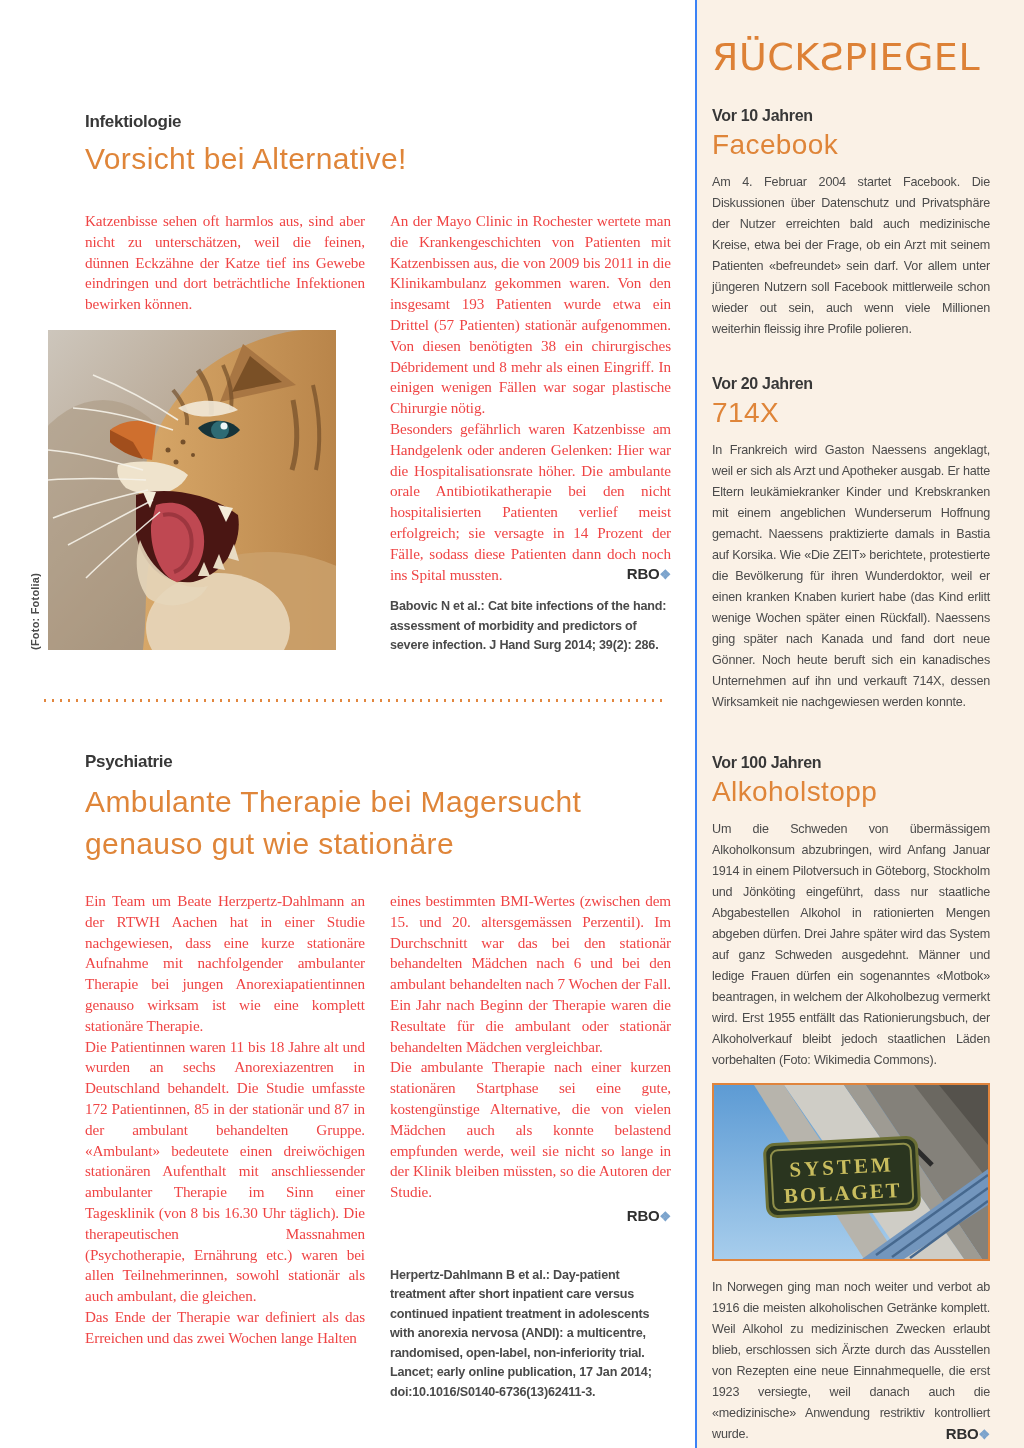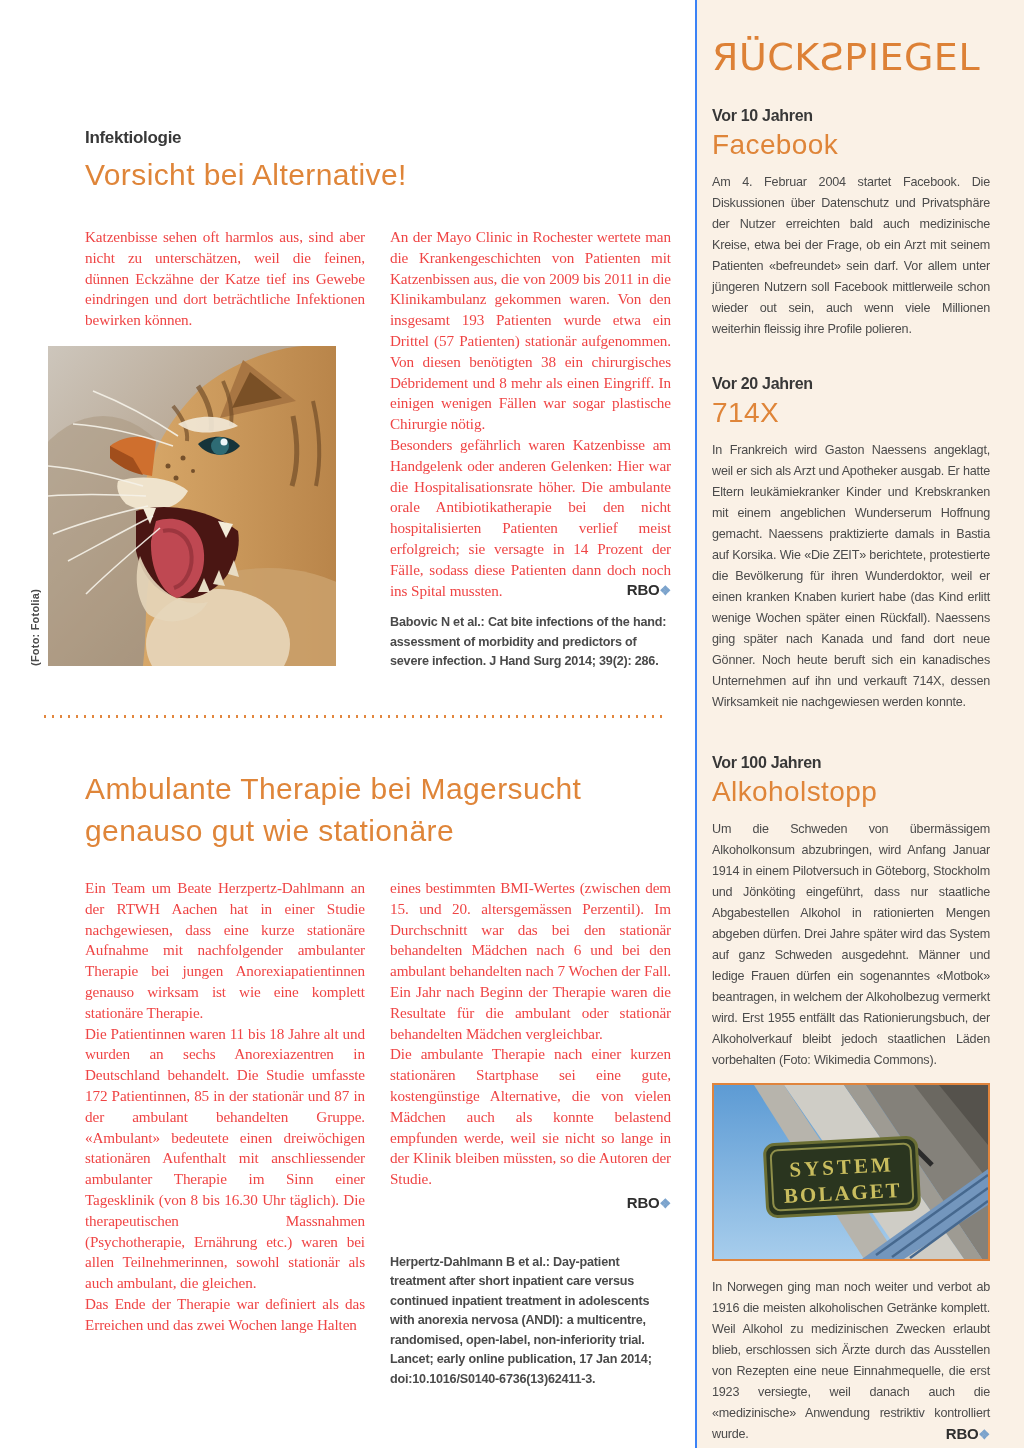--- a/index.html
+++ b/index.html
@@ -3,21 +3,21 @@
 <meta charset="utf-8">
 <style>
   html,body{margin:0;padding:0;}
   body{
     width:1024px;height:1448px;position:relative;overflow:hidden;
     background:#ffffff;
     font-family:"Liberation Sans","DejaVu Sans",sans-serif;
     -webkit-font-smoothing:antialiased;
   }
   
-  .main{position:absolute;left:0;top:16px;width:695px;height:1236px;}
+  .main{position:absolute;left:0;top:0;width:695px;height:1236px;}
   .kicker{
     font:700 17px/20px "Liberation Sans",sans-serif;
     color:#383838;letter-spacing:-.3px;
   }
   .headline{
     font:400 30px/36px "Liberation Sans",sans-serif;
     color:#df8539;letter-spacing:.4px;
   }
   .headline.two-line{line-height:42px;}
   .cols{display:flex;}
@@ -187,20 +187,21 @@
         <path d="M112,182 C85,205 58,228 38,248"></path>
         <path d="M130,90 C100,70 70,55 45,45"></path>
         <path d="M125,100 C90,88 55,80 25,78"></path>
       </g>
     </svg>
   </div>
 
   <div class="divider"></div>
 
   <div class="article2">
+    <div class="kicker">Psychiatrie</div>
     <div class="headline two-line">Ambulante Therapie bei Magersucht genauso gut wie stationäre</div>
     <div class="cols">
       <div class="col serif">
         <p>Ein Team um Beate Herzpertz-Dahlmann an der RTWH Aachen hat in einer Studie nachgewiesen, dass eine kurze stationäre Aufnahme mit nachfolgender ambulanter Therapie bei jungen Anorexiapatientinnen genauso wirksam ist wie eine komplett stationäre Therapie.</p>
         <p>Die Patientinnen waren 11 bis 18 Jahre alt und wurden an sechs Anorexiazentren in Deutschland behandelt. Die Studie umfasste 172 Patientinnen, 85 in der stationär und 87 in der ambulant behandelten Gruppe. «Ambulant» bedeutete einen dreiwöchigen stationären Aufenthalt mit anschliessender ambulanter Therapie im Sinn einer Tagesklinik (von 8 bis 16.30 Uhr täglich). Die therapeutischen Massnahmen (Psychotherapie, Ernährung etc.) waren bei allen Teilnehmerinnen, sowohl stationär als auch ambulant, die gleichen.</p>
         <p>Das Ende der Therapie war definiert als das Erreichen und das zwei Wochen lange Halten</p>
       </div>
       <div class="col serif">
         <p>eines bestimmten BMI-Wertes (zwischen dem 15. und 20. altersgemässen Perzentil). Im Durchschnitt war das bei den stationär behandelten Mädchen nach 6 und bei den ambulant behandelten nach 7 Wochen der Fall. Ein Jahr nach Beginn der Therapie waren die Resultate für die ambulant oder stationär behandelten Mädchen vergleichbar.</p>
         <p>Die ambulante Therapie nach einer kurzen stationären Startphase sei eine gute, kostengünstige Alternative, die von vielen Mädchen auch als konnte belastend empfunden werde, weil sie nicht so lange in der Klinik bleiben müssten, so die Autoren der Studie.</p>

